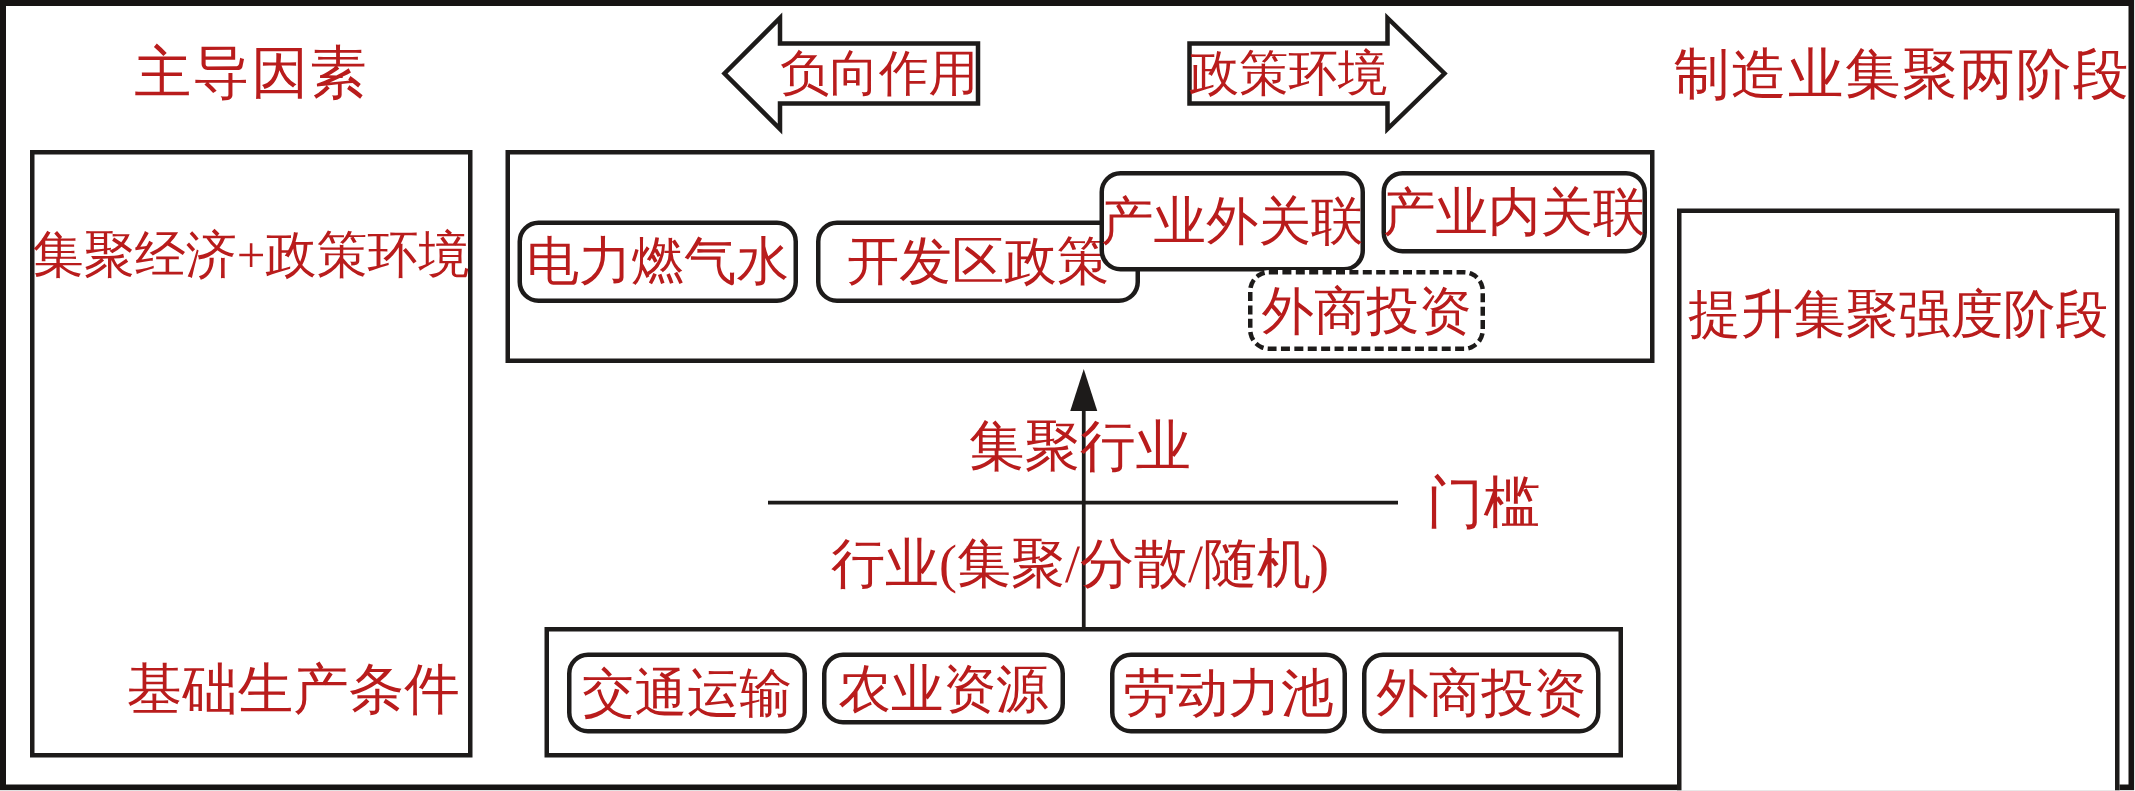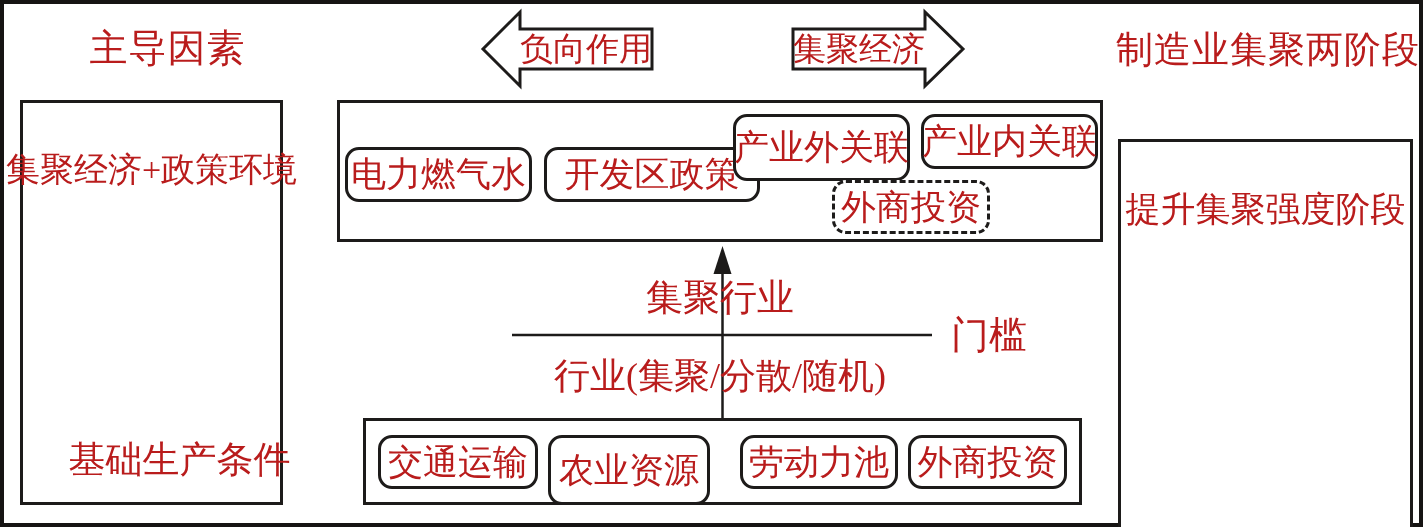--- a/index.html
+++ b/index.html
@@ -53,23 +53,23 @@
     <line x1="512" y1="335" x2="932" y2="335" stroke="#1d1b1a" stroke-width="2.5"></line>
 
     <line x1="722.5" y1="418" x2="722.5" y2="266" stroke="#1d1b1a" stroke-width="2.5"></line>
     <polygon points="722.5,246 713.5,274 731.5,274" fill="#1d1b1a"></polygon>
   </svg>
 
   <div class="abs ctr title" style="left:85px;top:25px;width:165px;height:46px;">主导因素</div>
   <div class="abs ctr title" style="left:1126px;top:27px;width:284px;height:46px;font-size:37px;">制造业集聚两阶段</div>
 
   <div class="abs ctr arrow-label" style="left:520px;top:30px;width:132px;height:39px;">负向作用</div>
-  <div class="abs ctr arrow-label" style="left:793px;top:30px;width:132px;height:39px;">集聚经济</div>
+  <div class="abs ctr arrow-label" style="left:793px;top:30px;width:132px;height:39px;">政策环境</div>
 
-  <div class="abs panel" style="left:20px;top:100px;width:263px;height:405px;">
+  <div class="abs panel" style="left:20px;top:100px;width:295px;height:405px;">
     <div class="abs ctr panel-label" style="left:0;top:46px;height:42px;font-size:34px;">集聚经济+政策环境</div>
     <div class="abs ctr panel-label" style="left:0;top:336px;height:42px;font-size:37px;margin-left:28px;">基础生产条件</div>
   </div>
 
   <div class="abs panel" style="left:1118px;top:100px;width:295px;height:405px;margin-top:39px;">
     <div class="abs ctr panel-label" style="left:0;top:46px;height:42px;font-size:35px;">提升集聚强度阶段</div>
   </div>
 
   <div class="abs panel" style="left:337px;top:100px;width:766px;height:142px;">
     <div class="abs ctr chip" style="left:5px;top:44px;width:187px;height:55px;">电力燃气水</div>
@@ -78,18 +78,18 @@
     <div class="abs ctr chip" style="left:581px;top:11px;width:177px;height:55px;">产业内关联</div>
     <div class="abs ctr chip dashed" style="left:492px;top:77px;width:158px;height:54px;">外商投资</div>
   </div>
 
   <div class="abs ctr mid-label" style="left:560px;top:278px;width:320px;height:40px;font-size:37px;">集聚行业</div>
   <div class="abs ctr mid-label" style="left:944px;top:314px;width:90px;height:42px;font-size:38px;">门槛</div>
   <div class="abs ctr mid-label" style="left:500px;top:355px;width:440px;height:42px;">行业(集聚/分散/随机)</div>
 
   <div class="abs panel" style="left:363px;top:418px;width:719px;height:87px;">
     <div class="abs ctr chip" style="left:12px;top:14px;width:160px;height:54px;">交通运输</div>
-    <div class="abs ctr chip" style="left:182px;top:14px;width:162px;height:70px;">农业资源</div>
+    <div class="abs ctr chip" style="left:182px;top:14px;width:162px;height:48px;">农业资源</div>
     <div class="abs ctr chip" style="left:374px;top:14px;width:158px;height:54px;">劳动力池</div>
     <div class="abs ctr chip" style="left:542px;top:14px;width:159px;height:54px;">外商投资</div>
   </div>
 
 </div>
 
 </body></html>

